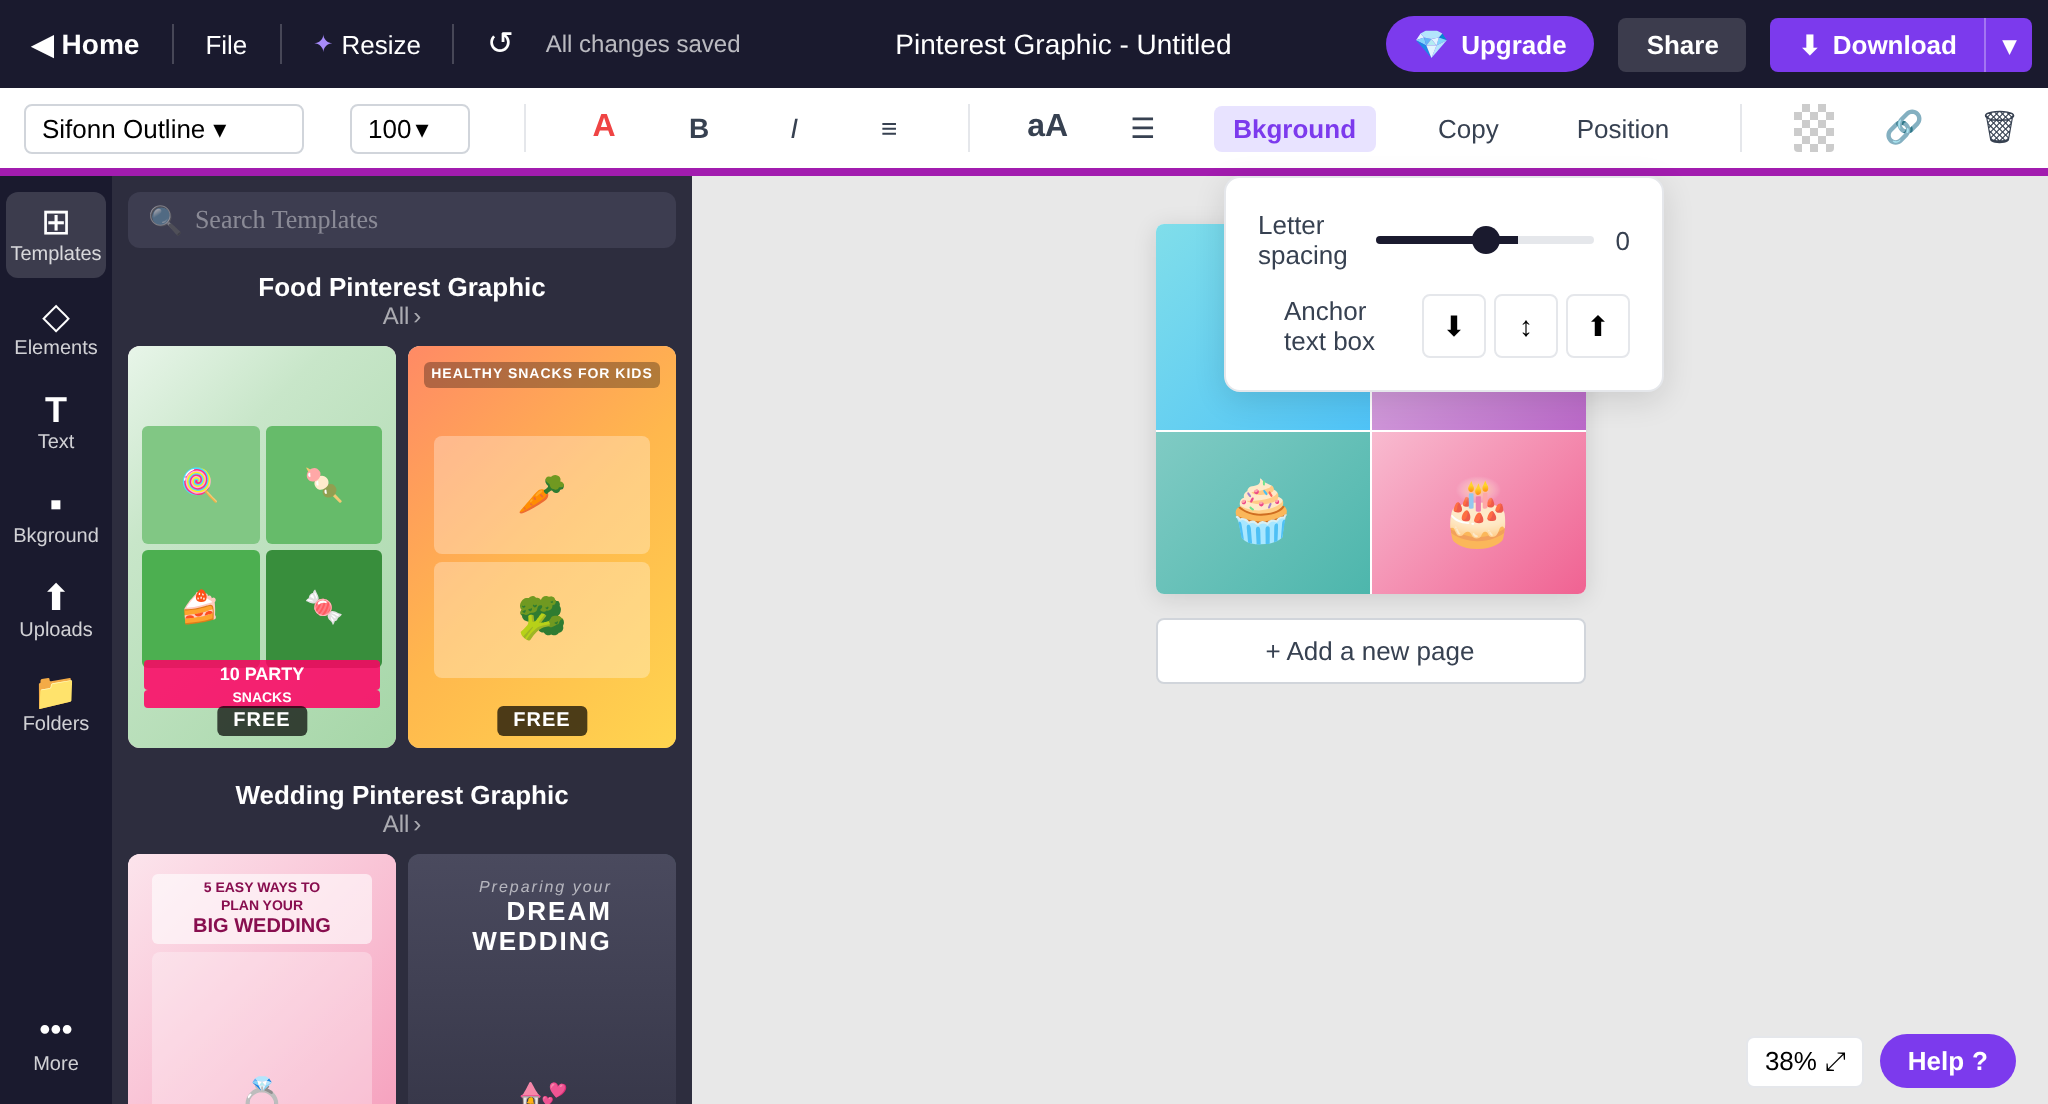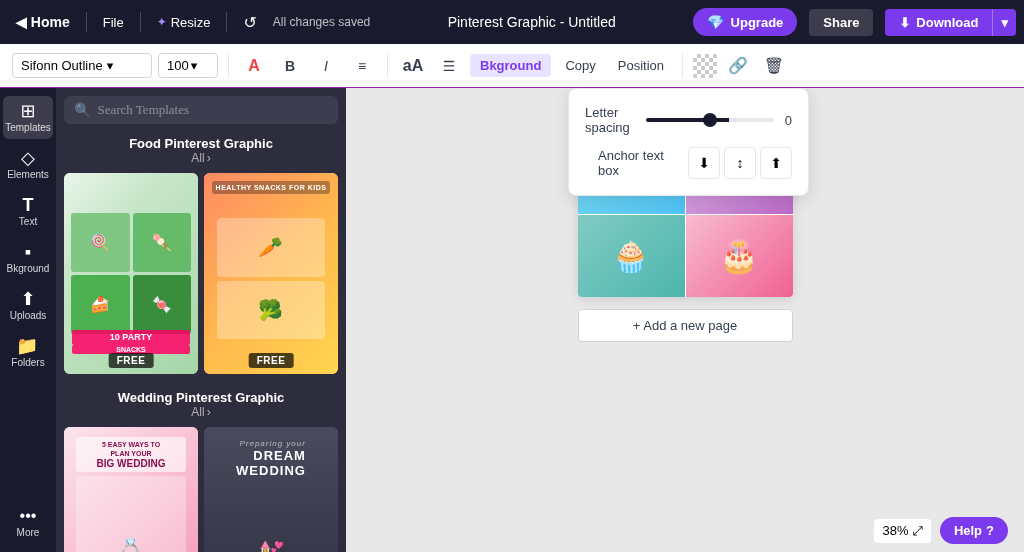--- a/index.html
+++ b/index.html
@@ -43,22 +43,22 @@
     }
     .nav-download-main {
       display: flex; align-items: center; gap: 6px;
       padding: 6px 14px; border-right: 1px solid rgba(255,255,255,0.3);
     }
     .nav-download-arrow { padding: 6px 8px; }
 
     
     .toolbar {
       display: flex; align-items: center; height: 44px;
-      background: white; border-bottom: 1px solid #a21caf;
-      padding: 0 12px; gap: 6px; position: relative;
+      background: white; border-bottom: 4px solid #a21caf;
+      padding: 0 12px; gap: 23px; position: relative;
     }
     .toolbar-font-select {
       display: flex; align-items: center; gap: 4px;
       border: 1px solid #d1d5db; border-radius: 4px;
       padding: 4px 8px; font-size: 13px; cursor: pointer; min-width: 140px;
     }
     .toolbar-font-size {
       display: flex; align-items: center; gap: 2px;
       border: 1px solid #d1d5db; border-radius: 4px;
       padding: 4px 8px; font-size: 13px; cursor: pointer; min-width: 60px;
@@ -81,23 +81,23 @@
       background: repeating-conic-gradient(#ccc 0% 25%, white 0% 50%) 0 0 / 8px 8px;
       border-radius: 2px;
     }
     .toolbar-icon-btn {
       display: flex; align-items: center; justify-content: center;
       width: 30px; height: 30px; border-radius: 4px; cursor: pointer; color: #374151; font-size: 16px;
     }
 
     
     .spacing-dropdown {
-      position: absolute; top: 44px; right: 215px;
+      position: absolute; top: 44px; right: 192px;
       background: white; border: 1px solid #e5e7eb; border-radius: 8px;
-      box-shadow: 0 4px 16px rgba(0,0,0,0.12); padding: 16px; width: 241px; z-index: 100;
+      box-shadow: 0 4px 16px rgba(0,0,0,0.12); padding: 16px; width: 220px; z-index: 100;
     }
     .spacing-row { display: flex; align-items: center; margin-bottom: 12px; }
     .spacing-label { font-size: 13px; color: #374151; width: 100px; }
     .spacing-value { font-size: 13px; color: #374151; width: 30px; text-align: right; }
     .spacing-anchor-row { display: flex; align-items: center; margin-top: 4px; }
     .spacing-anchor-label { font-size: 13px; color: #374151; flex: 1; margin-left: 13px; }
     .anchor-btn {
       width: 32px; height: 32px; border: 1px solid #e5e7eb; border-radius: 4px;
       display: flex; align-items: center; justify-content: center; cursor: pointer; margin-left: 4px; font-size: 14px;
     }

